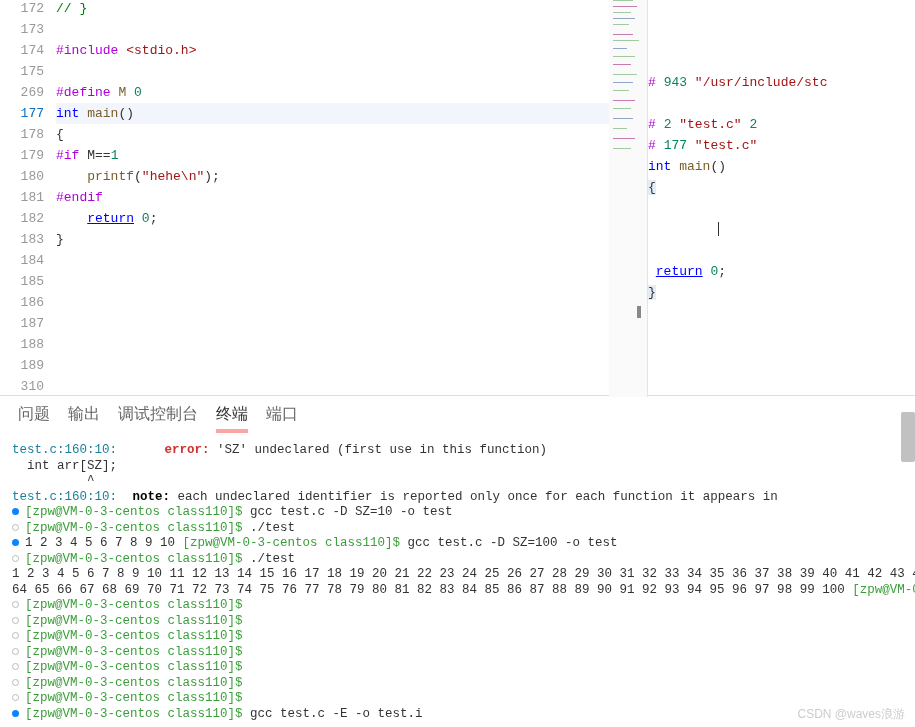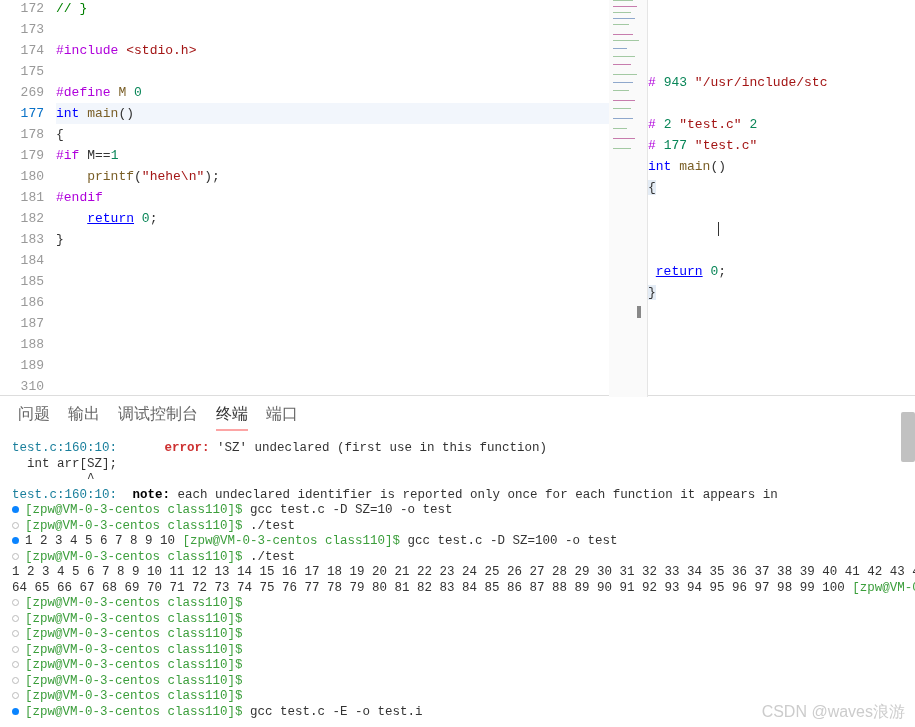--- a/index.html
+++ b/index.html
@@ -22,31 +22,31 @@
 .tok-include { color:#af00db; }
 .tok-string { color:#a31515; }
 .tok-number { color:#098658; }
 .tok-type { color:#0000ff; }
 .tok-func { color:#795e26; }
 .cursor-i { display:inline-block; width:1px; height:14px; background:#333; vertical-align:middle; }
 .scrollbar-v { position:absolute; right:0; top:340px; width:14px; height:50px; background:#c1c1c1; border-radius:2px; }
 .bottom-panel { flex:1; border-top:1px solid #ddd; background:#fff; display:flex; flex-direction:column; }
 .tabs { display:flex; gap:18px; padding:8px 18px 6px; font-family:'Microsoft YaHei',sans-serif; font-size:16px; color:#666; }
 .tab { cursor:pointer; padding-bottom:4px; }
-.tab.active { color:#333; border-bottom:2px solid #fca5a5; }
+.tab.active { color:#333; border-bottom:4px solid #fca5a5; }
 .terminal { flex:1; padding:4px 12px; font-size:12.5px; line-height:15.5px; overflow:hidden; }
 .term-line { white-space:pre; }
 .prompt-dot { display:inline-block; width:7px; height:7px; border-radius:50%; margin-right:6px; vertical-align:middle; }
 .dot-blue { background:#0a84ff; }
 .dot-white { background:#fff; border:1px solid #bbb; }
 .term-err { color:#cd3131; font-weight:bold;margin-left:40px; }
 .term-note { color:#000000; font-weight:bold;margin-left:8px; }
 .term-path { color:#1a7f9c; }
 .term-prompt { color:#3b9e3b; }
-.watermark { position:absolute; bottom:4px; right:10px; font-family:sans-serif; font-size:16px; color:#ccc; }
+.watermark { position:absolute; bottom:4px; right:10px; font-family:sans-serif; font-size:12px; color:#ccc; }
 </style>
 </head>
 <body>
 
 <div class="editors">
   <div class="editor-left">
     <div class="code-area">
       <div class="gutter" id="gutter-left">
           <span class="ln">172</span>
           <span class="ln">173</span>

